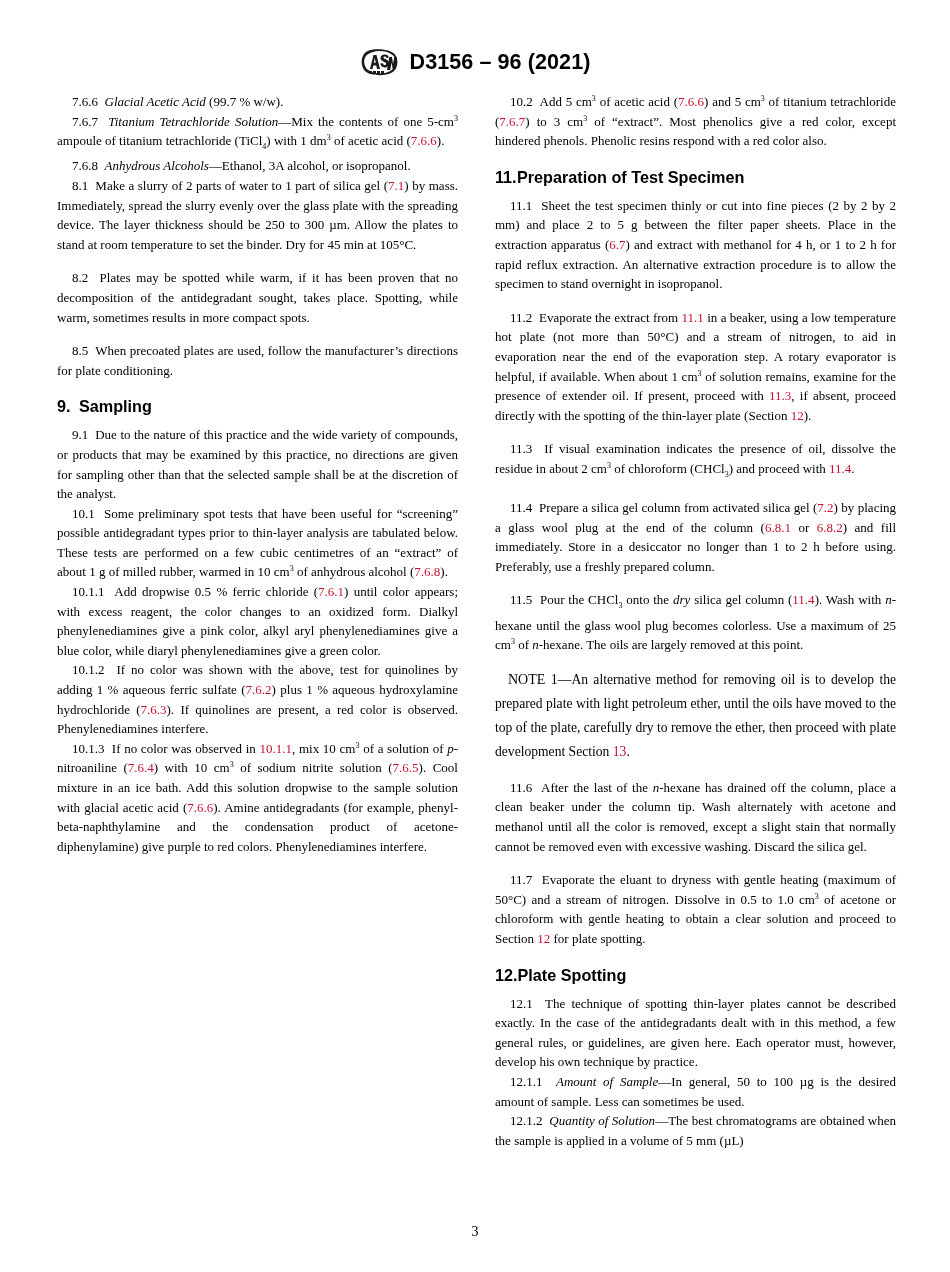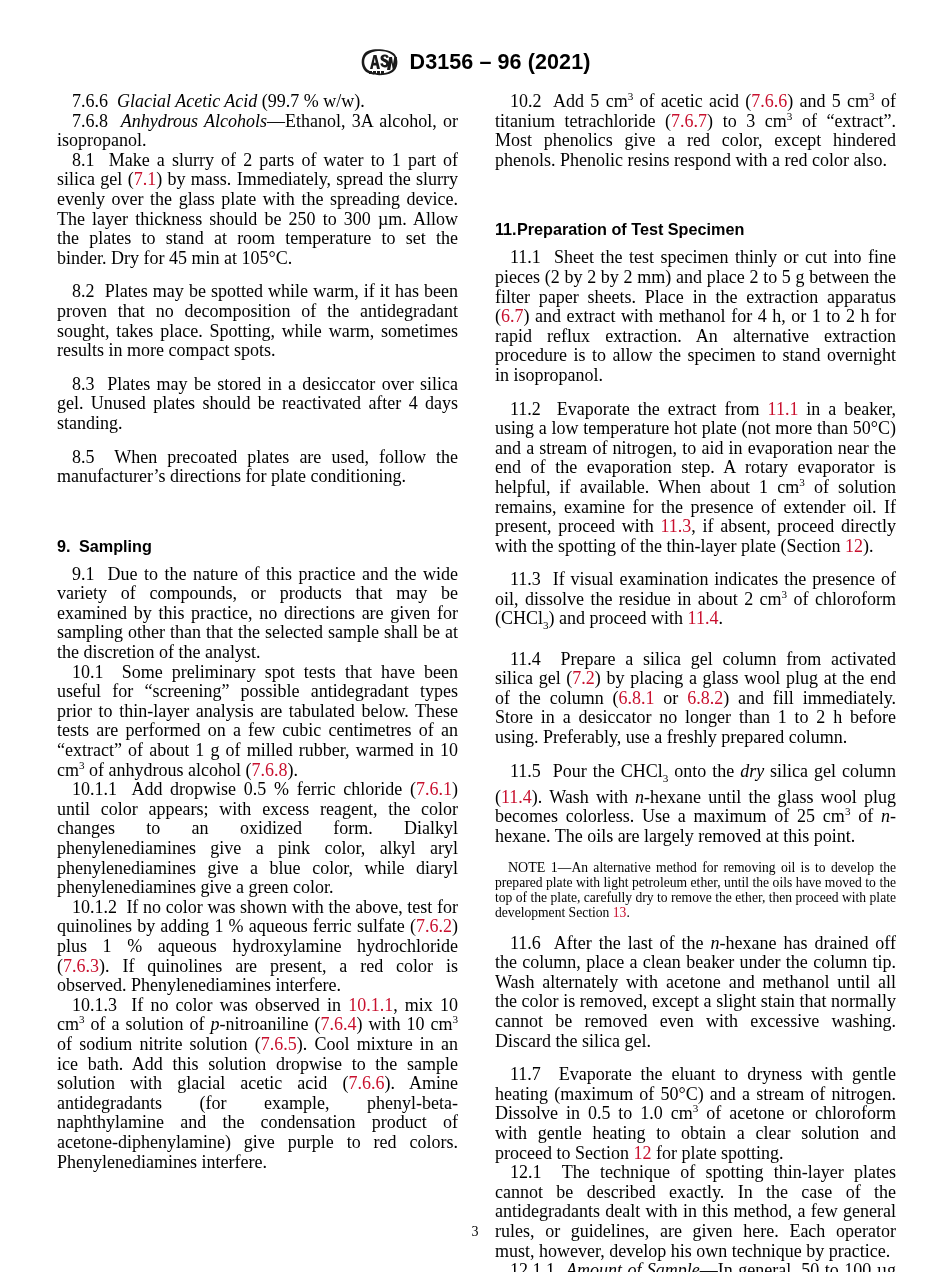--- a/index.html
+++ b/index.html
@@ -59,21 +59,21 @@
     gap: 37px;
   }
   .col {
     width: 401px;
     flex: 0 0 401px;
   }
 
   
   p {
     margin: 0;
-    font-size: 18px;
+    font-size: 13px;
     line-height: 19.6px;
     text-align: justify;
     text-justify: inter-word;
     hyphens: none;
   }
   p.para {
     text-indent: 15px;
     margin-bottom: 0;
   }
   p.spaced {
@@ -83,32 +83,31 @@
     font-family: "Liberation Sans", "DejaVu Sans", sans-serif;
     font-weight: bold;
     font-size: 16.2px;
     line-height: 19px;
     margin: 17px 0 9px 0;
     text-align: left;
   }
   h2.section-head .num {
     display: inline-block;
     min-width: 22px;
-    margin-top: 33px;
   }
   .ital { font-style: italic; }
   .ref { color: #c8102e; }
   sup {
     font-size: 0.62em;
     vertical-align: super;
     line-height: 0;
   }
   .note {
     font-size: 13.6px;
-    line-height: 15px;
+    line-height: 24px;
     text-align: justify;
     margin: 13px 0 0 0;
     text-indent: 13px;
   }
   .note .smallcaps {
     font-variant: small-caps;
     font-size: 1.03em;
   }
 
   
@@ -140,29 +139,29 @@
     </svg>
     <div class="header-title">D3156 – 96 (2021)</div>
   </div>
 
   <div class="columns">
 
     <div class="col">
 
       <p class="para"><span>7.6.6</span>&nbsp; <span class="ital">Glacial Acetic Acid</span><span> (99.7 % w/w).</span></p>
 
+      <p class="para"><span>7.6.7</span>&nbsp; <span class="ital">Titanium Tetrachloride Solution</span><span>—Mix the contents of one 5-cm<sup>3</sup> ampoule of titanium tetrachloride (TiCl<sub style="font-size:.62em">4</sub>) with 1 dm<sup>3</sup> of acetic acid (<span class="ref">7.6.6</span>).</span></p>
 
       <p class="para"><span>7.6.8</span>&nbsp; <span class="ital">Anhydrous Alcohols</span><span>—Ethanol, 3A alcohol, or isopropanol.</span></p>
 
 
       <p class="para"><span>8.1</span>&nbsp; <span>Make a slurry of 2 parts of water to 1 part of silica gel (<span class="ref">7.1</span>) by mass. Immediately, spread the slurry evenly over the glass plate with the spreading device. The layer thickness should be 250 to 300 µm. Allow the plates to stand at room temperature to set the binder. Dry for 45 min at 105°C.</span></p>
 
       <p class="para spaced"><span>8.2</span>&nbsp; <span>Plates may be spotted while warm, if it has been proven that no decomposition of the antidegradant sought, takes place. Spotting, while warm, sometimes results in more compact spots.</span></p>
 
-      <p class="para spaced"><span>8.3</span>&nbsp; <span>Plates may be stored in a desiccator over silica gel. Unused plates should be reactivated after 4 days standing.</span></p>
 
 
       <p class="para spaced"><span>8.5</span>&nbsp; <span>When precoated plates are used, follow the manufacturer’s directions for plate conditioning.</span></p>
 
       <h2 class="section-head"><span class="num">9.</span><span>Sampling</span></h2>
 
       <p class="para"><span>9.1</span>&nbsp; <span>Due to the nature of this practice and the wide variety of compounds, or products that may be examined by this practice, no directions are given for sampling other than that the selected sample shall be at the discretion of the analyst.</span></p>
 
 
       <p class="para"><span>10.1</span>&nbsp; <span>Some preliminary spot tests that have been useful for “screening” possible antidegradant types prior to thin-layer analysis are tabulated below. These tests are performed on a few cubic centimetres of an “extract” of about 1 g of milled rubber, warmed in 10 cm<sup>3</sup> of anhydrous alcohol (<span class="ref">7.6.8</span>).</span></p>
@@ -190,20 +189,21 @@
       <p class="para spaced"><span>11.4</span>&nbsp; <span>Prepare a silica gel column from activated silica gel (<span class="ref">7.2</span>) by placing a glass wool plug at the end of the column (<span class="ref">6.8.1</span> or <span class="ref">6.8.2</span>) and fill immediately. Store in a desiccator no longer than 1 to 2 h before using. Preferably, use a freshly prepared column.</span></p>
 
       <p class="para spaced"><span>11.5</span>&nbsp; <span>Pour the CHCl<sub style="font-size:.62em">3</sub> onto the <span class="ital">dry</span> silica gel column (<span class="ref">11.4</span>). Wash with <span class="ital">n</span>-hexane until the glass wool plug becomes colorless. Use a maximum of 25 cm<sup>3</sup> of <span class="ital">n</span>-hexane. The oils are largely removed at this point.</span></p>
 
       <p class="note"><span class="smallcaps">NOTE 1</span><span>—An alternative method for removing oil is to develop the prepared plate with light petroleum ether, until the oils have moved to the top of the plate, carefully dry to remove the ether, then proceed with plate development Section <span class="ref">13</span>.</span></p>
 
       <p class="para spaced"><span>11.6</span>&nbsp; <span>After the last of the <span class="ital">n</span>-hexane has drained off the column, place a clean beaker under the column tip. Wash alternately with acetone and methanol until all the color is removed, except a slight stain that normally cannot be removed even with excessive washing. Discard the silica gel.</span></p>
 
       <p class="para spaced"><span>11.7</span>&nbsp; <span>Evaporate the eluant to dryness with gentle heating (maximum of 50°C) and a stream of nitrogen. Dissolve in 0.5 to 1.0 cm<sup>3</sup> of acetone or chloroform with gentle heating to obtain a clear solution and proceed to Section <span class="ref">12</span> for plate spotting.</span></p>
 
+      <h2 class="section-head"><span class="num">12.</span><span>Plate Spotting</span></h2>
 
       <p class="para"><span>12.1</span>&nbsp; <span>The technique of spotting thin-layer plates cannot be described exactly. In the case of the antidegradants dealt with in this method, a few general rules, or guidelines, are given here. Each operator must, however, develop his own technique by practice.</span></p>
 
       <p class="para"><span>12.1.1</span>&nbsp; <span class="ital">Amount of Sample</span><span>—In general, 50 to 100 µg is the desired amount of sample. Less can sometimes be used.</span></p>
 
       <p class="para"><span>12.1.2</span>&nbsp; <span class="ital">Quantity of Solution</span><span>—The best chromatograms are obtained when the sample is applied in a volume of 5 mm (µL)</span></p>
 
     </div>
   </div>
 

